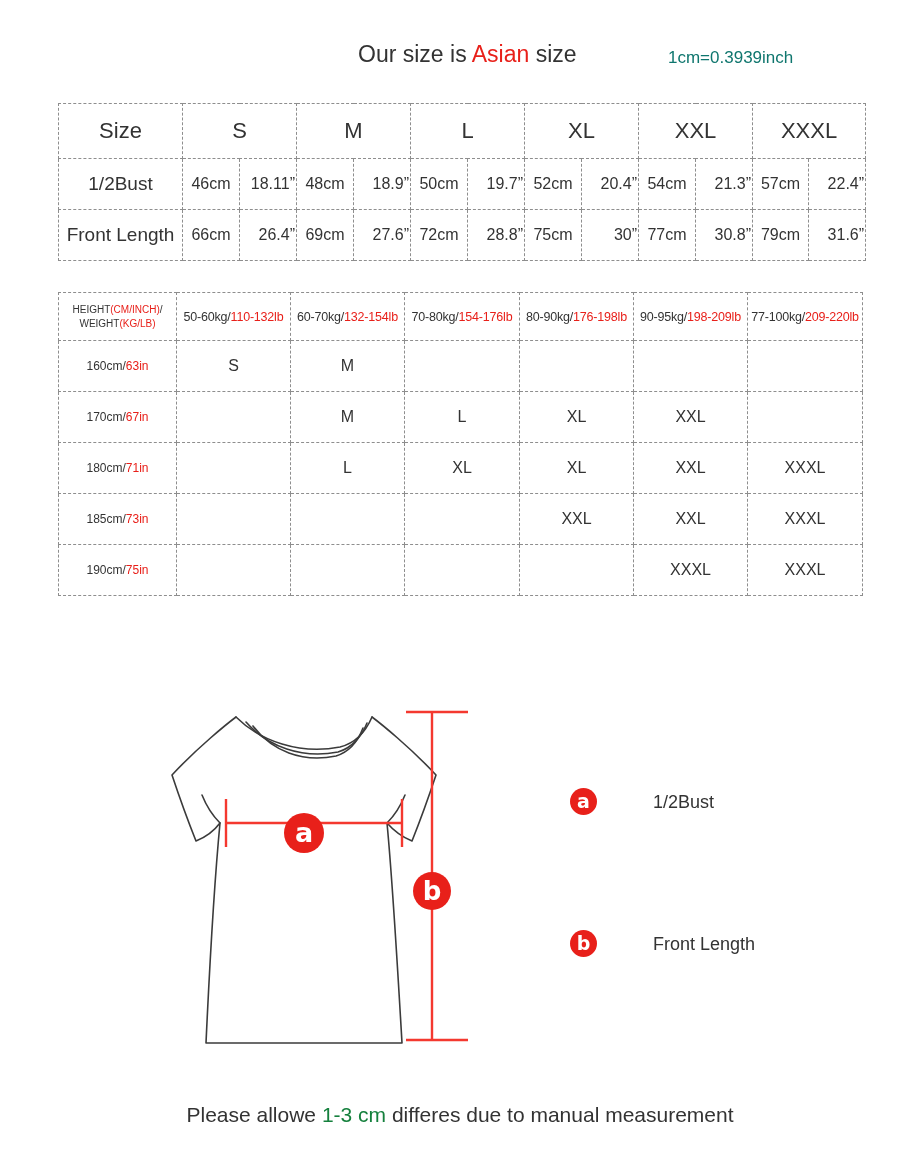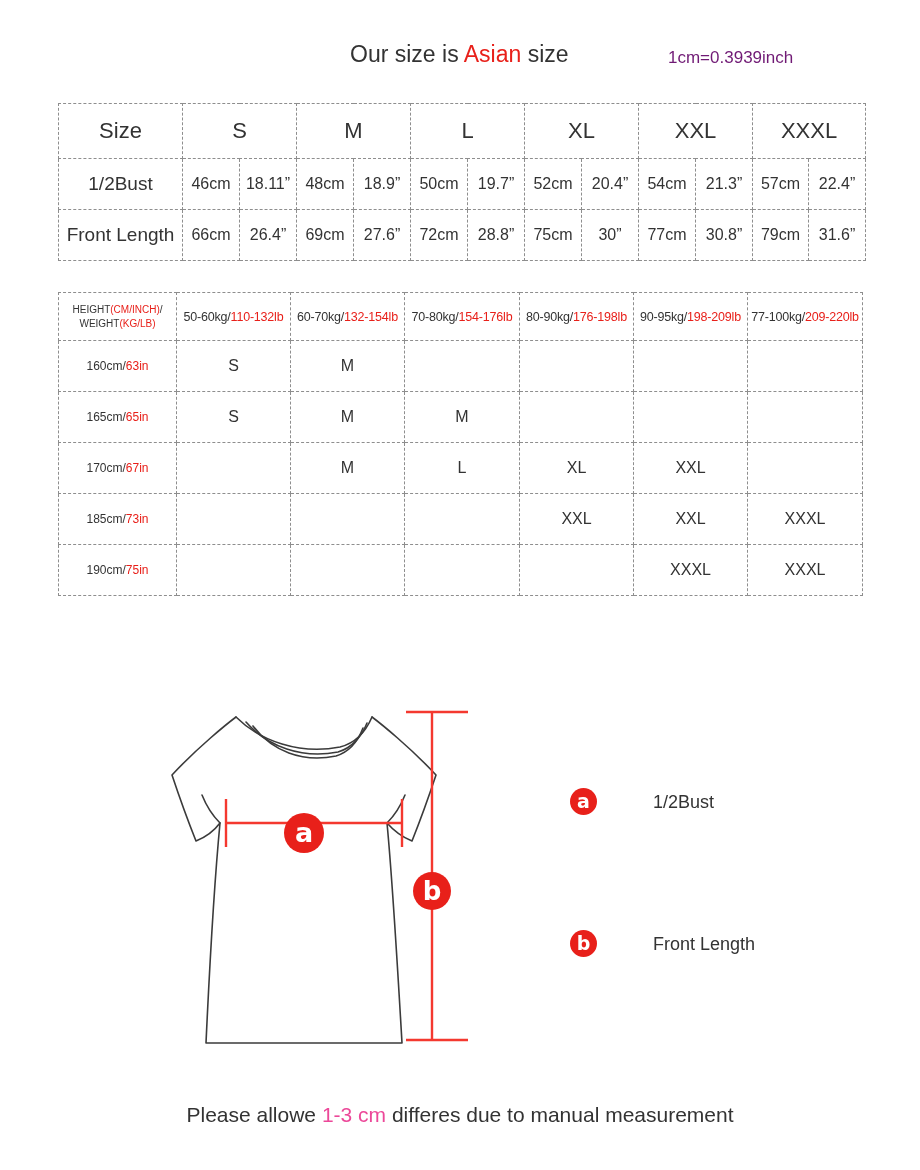--- a/index.html
+++ b/index.html
@@ -19,36 +19,36 @@
   
   #header-row {
     position: absolute;
     left: 0;
     top: 38px;
     width: 920px;
     height: 36px;
   }
   #title-text {
     position: absolute;
-    left: 350px;
+    left: 358px;
     top: 0;
     font-size: 23px;
     line-height: 32px;
     white-space: nowrap;
     color: #333333;
   }
   #title-text .hl { color: #e8201a; }
   #conversion-note {
     position: absolute;
     left: 668px;
     top: 7px;
     font-size: 17px;
     line-height: 26px;
     white-space: nowrap;
-    color: #701a75;
+    color: #0f766e;
   }
 
   
   table.grid {
     position: absolute;
     border-collapse: collapse;
     table-layout: fixed;
   }
   table.grid td {
     border: 1px dashed #8e8e8e;
@@ -62,21 +62,21 @@
   
   #size-table {
     left: 58px;
     top: 103px;
     width: 804px;
   }
   #size-table td { height: 48px; font-size: 19px; }
   #size-table tr.head-row td { height: 52px; font-size: 22px; }
   #size-table td.label-cell { font-size: 19px; }
   #size-table td.cm-cell { font-size: 16px; border-right-style: dashed; }
-  #size-table td.in-cell { font-size: 16px; }
+  #size-table td.in-cell { font-size: 16px; text-align: right; }
 
   
   #fit-table {
     left: 58px;
     top: 292px;
     width: 804px;
   }
   #fit-table td {
     height: 48px;
     font-size: 16px;
@@ -141,21 +141,21 @@
   #footer-note {
     position: absolute;
     left: 0;
     top: 1100px;
     width: 920px;
     text-align: center;
     font-size: 21px;
     line-height: 30px;
     color: #333333;
   }
-  #footer-note .hl { color: #ec4899; }
+  #footer-note .hl { color: #15803d; }
 </style>
 </head>
 <body>
 
 <div id="header-row">
   <div id="title-text"><span>Our size is </span><span class="hl">Asian</span><span> size</span></div>
   <div id="conversion-note">1cm=0.3939inch</div>
 </div>
 
 <table class="grid" id="size-table">
@@ -244,36 +244,36 @@
     <tr>
       <td class="ht-cell"><span>160cm/</span><span class="red">63in</span></td>
       <td class="fit-cell">S</td>
       <td class="fit-cell">M</td>
       <td class="fit-cell"></td>
       <td class="fit-cell"></td>
       <td class="fit-cell"></td>
       <td class="fit-cell"></td>
     </tr>
     <tr>
-      <td class="ht-cell"><span>165cm/</span><span class="red">65in</span></td>
-      <td class="fit-cell">S</td>
-      <td class="fit-cell">M</td>
-      <td class="fit-cell">M</td>
-      <td class="fit-cell"></td>
-      <td class="fit-cell"></td>
-      <td class="fit-cell"></td>
-    </tr>
-    <tr>
       <td class="ht-cell"><span>170cm/</span><span class="red">67in</span></td>
       <td class="fit-cell"></td>
       <td class="fit-cell">M</td>
       <td class="fit-cell">L</td>
       <td class="fit-cell">XL</td>
       <td class="fit-cell">XXL</td>
       <td class="fit-cell"></td>
+    </tr>
+    <tr>
+      <td class="ht-cell"><span>180cm/</span><span class="red">71in</span></td>
+      <td class="fit-cell"></td>
+      <td class="fit-cell">L</td>
+      <td class="fit-cell">XL</td>
+      <td class="fit-cell">XL</td>
+      <td class="fit-cell">XXL</td>
+      <td class="fit-cell">XXXL</td>
     </tr>
     <tr>
       <td class="ht-cell"><span>185cm/</span><span class="red">73in</span></td>
       <td class="fit-cell"></td>
       <td class="fit-cell"></td>
       <td class="fit-cell"></td>
       <td class="fit-cell">XXL</td>
       <td class="fit-cell">XXL</td>
       <td class="fit-cell">XXXL</td>
     </tr>

